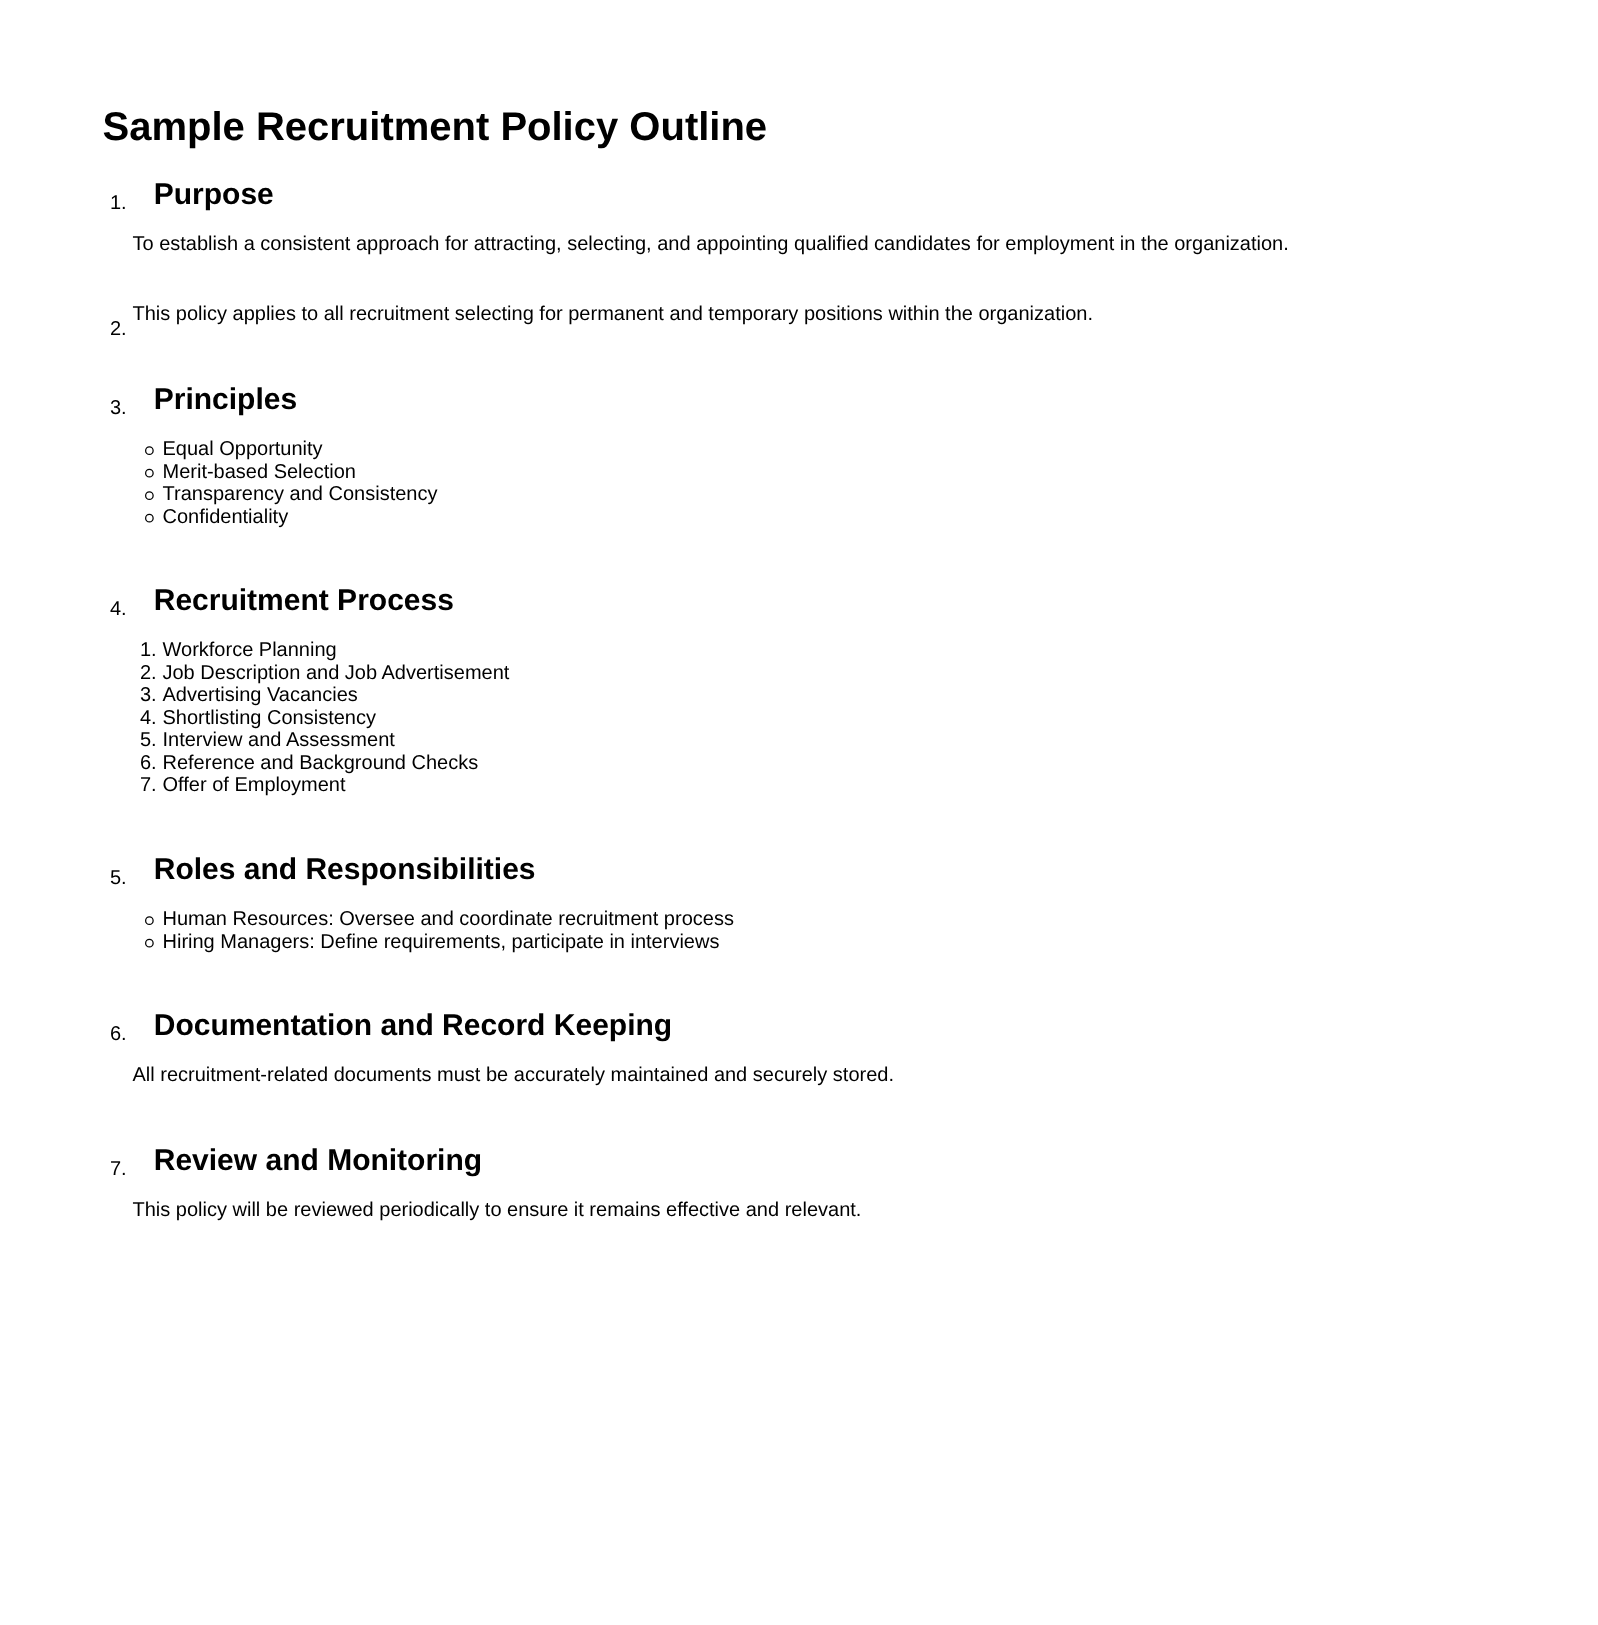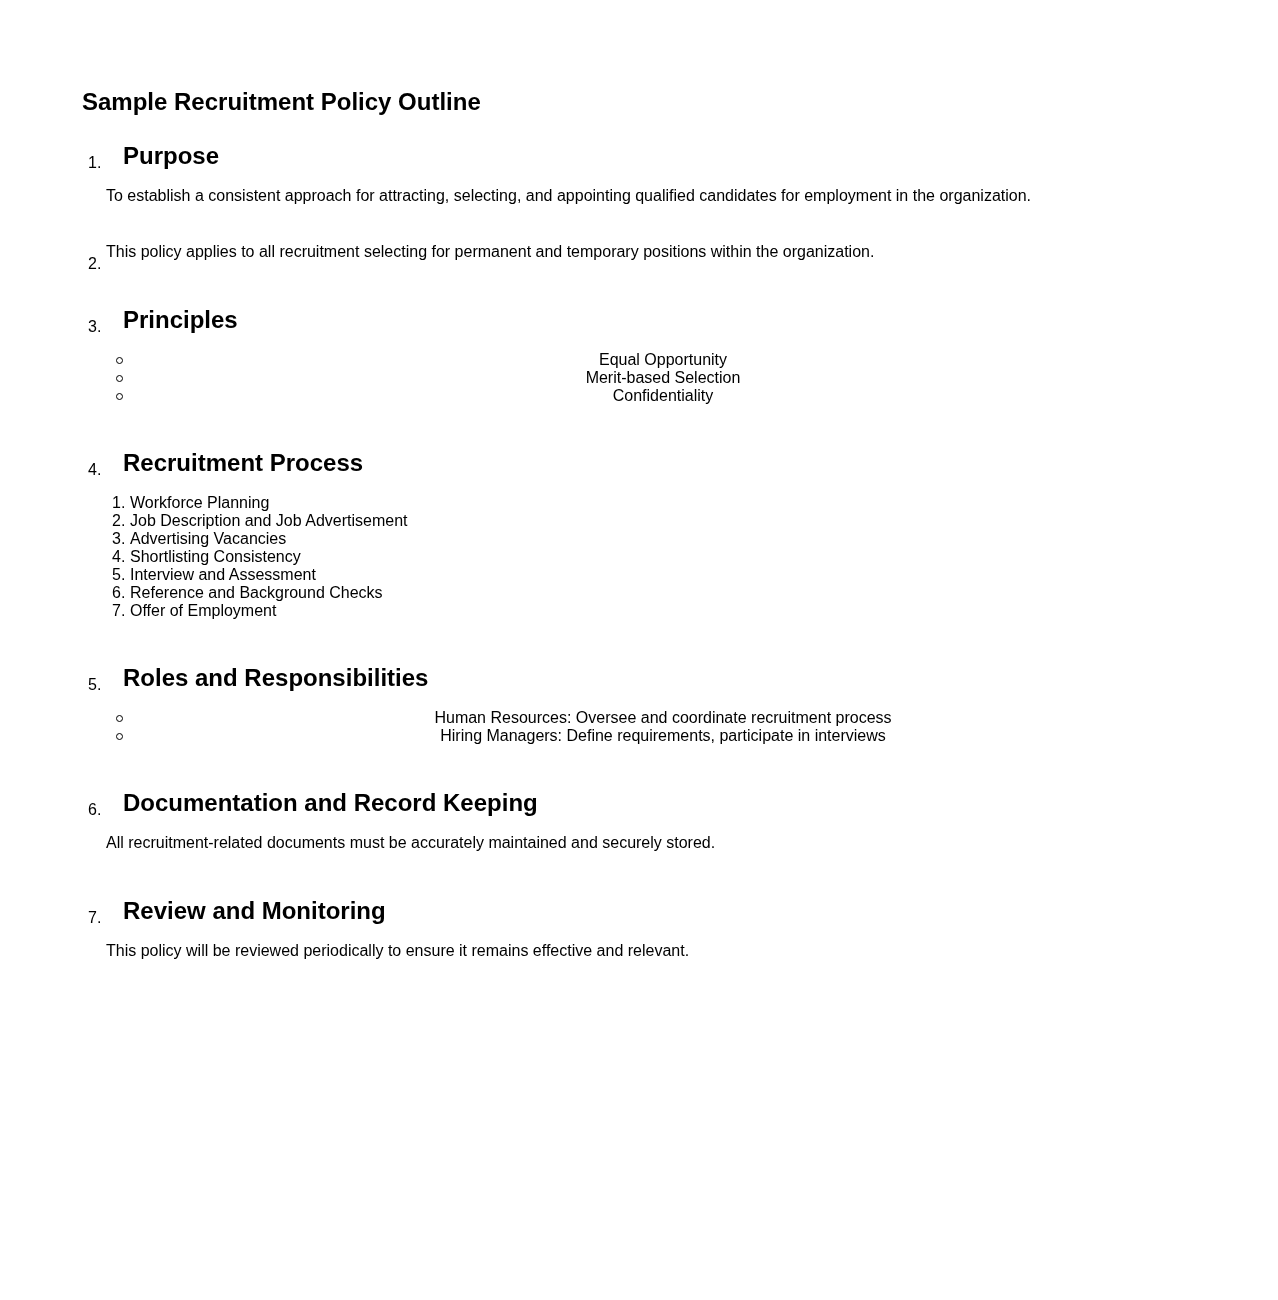--- a/index.html
+++ b/index.html
@@ -8,21 +8,21 @@
       min-height: 1300px;
       font-family: "Liberation Sans", sans-serif;
       color: #000000;
       font-size: 16px;
       line-height: 18px;
     }
     .page {
       padding: 62px 82px 0 82px;
     }
     h1 {
-      font-size: 24px;
+      font-size: 32px;
       font-weight: bold;
       margin: 21px 0 22px 0;
       line-height: 37px;
     }
     ol.sections {
       margin: 0;
       padding-left: 24px;
       list-style: none;
       counter-reset: sec;
     }
@@ -52,21 +52,20 @@
       line-height: 18px;
     }
     ul.bullets {
       margin: 6px 0 0 0;
       padding-left: 24px;
       list-style: none;
     }
     ul.bullets li {
       position: relative;
       line-height: 18px;
-      text-align: center;
     }
     .bullet-marker {
       position: absolute;
       left: -14px;
       top: 6px;
       width: 5px;
       height: 5px;
       border: 1px solid #000;
       border-radius: 50%;
     }
@@ -106,20 +105,21 @@
       <p class="sec-body-p">This policy applies to all recruitment selecting for permanent and temporary positions within the organization.</p>
       <div class="gap-p"></div>
     </li>
 
     <li class="section">
       <span class="sec-marker">3.</span>
       <h2>Principles</h2>
       <ul class="bullets">
         <li><span class="bullet-marker"></span><span>Equal Opportunity</span></li>
         <li><span class="bullet-marker"></span><span>Merit-based Selection</span></li>
+        <li><span class="bullet-marker"></span><span>Transparency and Consistency</span></li>
         <li><span class="bullet-marker"></span><span>Confidentiality</span></li>
       </ul>
       <div class="gap-l"></div>
     </li>
 
     <li class="section">
       <span class="sec-marker">4.</span>
       <h2>Recruitment Process</h2>
       <ol class="steps">
         <li><span class="step-num">1.</span><span>Workforce Planning</span></li>

